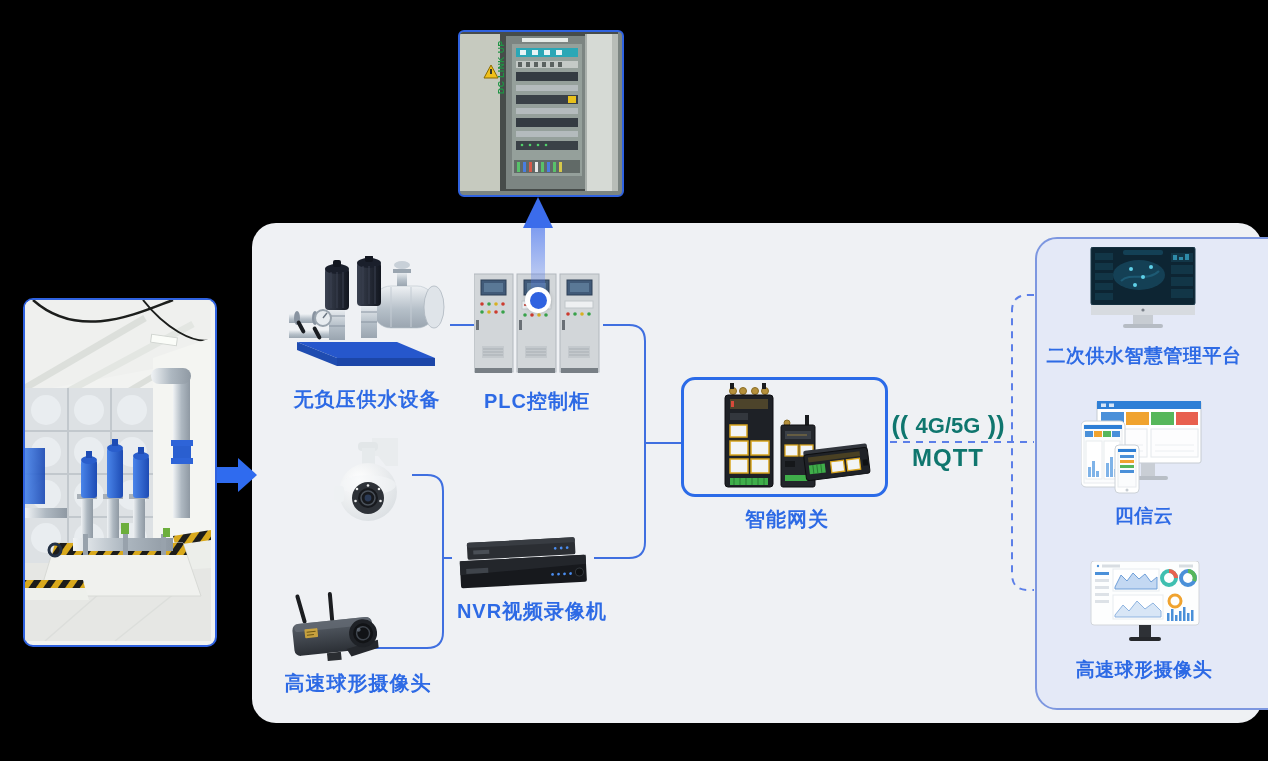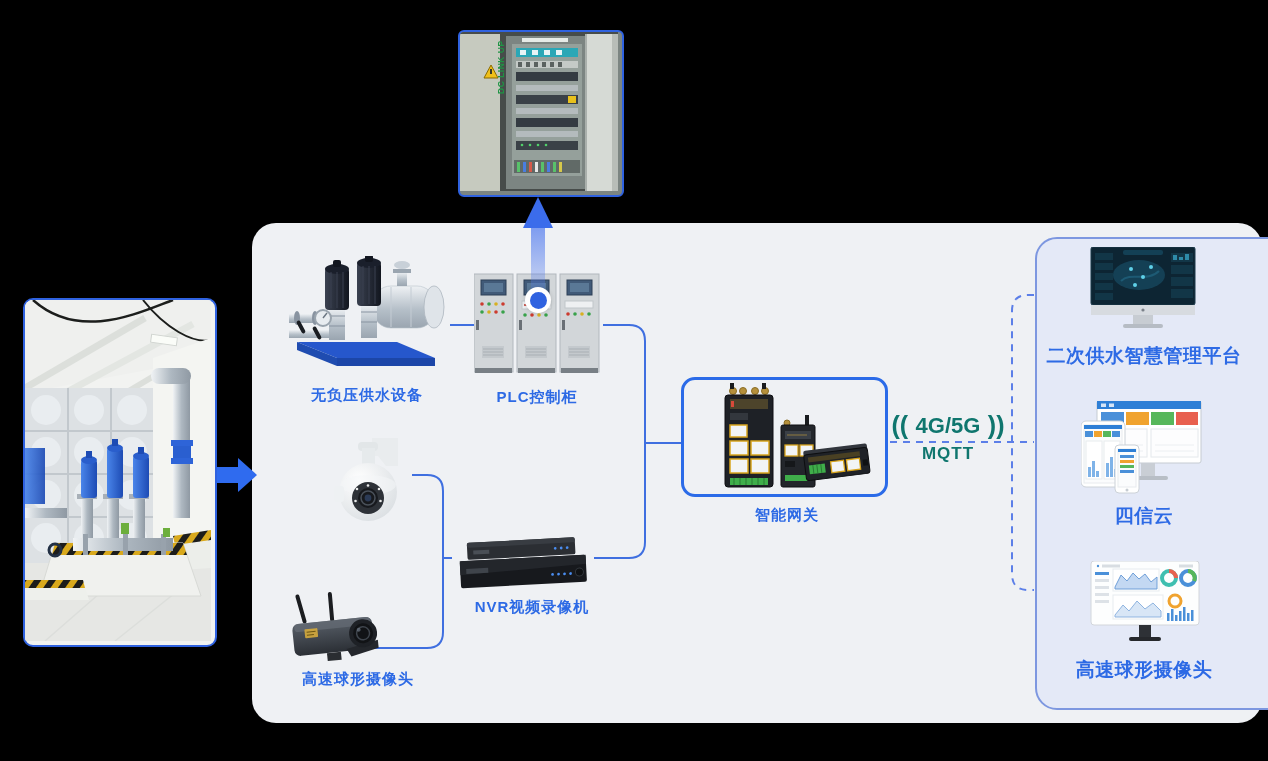--- a/index.html
+++ b/index.html
@@ -10,26 +10,26 @@
   .right-panel{position:absolute;left:1035px;top:237px;width:260px;height:473px;
                background:#E4E9F7;border:2px solid #7D97E0;border-radius:22px;
                box-sizing:border-box;z-index:2;}
   .overlay{position:absolute;left:0;top:0;z-index:1;}
   .dev{position:absolute;z-index:2;}
   .mask{background:#EFF1F4;}
   .photo{position:absolute;z-index:2;border:2px solid #2F62E0;overflow:hidden;}
   .photo.cab{left:458px;top:30px;width:162px;height:163px;border-radius:6px;background:#7c8582;}
   .photo.room{left:23px;top:298px;width:190px;height:345px;border-radius:10px;background:#f2f3f1;}
   .label{position:absolute;z-index:3;width:200px;text-align:center;color:#2D6AE5;
-         font-weight:bold;font-size:15px;letter-spacing:1px;white-space:nowrap;}
+         font-weight:bold;font-size:20px;letter-spacing:1px;white-space:nowrap;}
   .linktext{position:absolute;z-index:3;width:160px;text-align:center;color:#0f766e;
             font-weight:bold;white-space:nowrap;}
   .linktext .paren{font-size:25px;font-weight:900;position:relative;top:1px;}
   .linktext .net{font-size:22px;margin:0 3px;}
-  .mqtt{font-size:17px;letter-spacing:1px;}
+  .mqtt{font-size:24px;letter-spacing:1px;}
   .gateway-box{position:absolute;left:681px;top:377px;width:207px;height:120px;
                background:#EFF1F4;border:3px solid #2B6BE8;border-radius:14px;
                box-sizing:border-box;z-index:2;}
   .marker{position:absolute;left:525px;top:287px;width:26px;height:26px;border-radius:50%;
           background:#fff;z-index:6;display:flex;align-items:center;justify-content:center;
           box-shadow:0 0 4px rgba(0,0,0,.15);}
   .marker .dot{width:17px;height:17px;border-radius:50%;background:#2F62E0;}
   .uparrow{position:absolute;left:515px;top:193px;z-index:5;}
   .platform{position:absolute;left:0;width:100%;}
   .plabel{position:absolute;z-index:3;width:214px;text-align:center;color:#2D6AE5;

